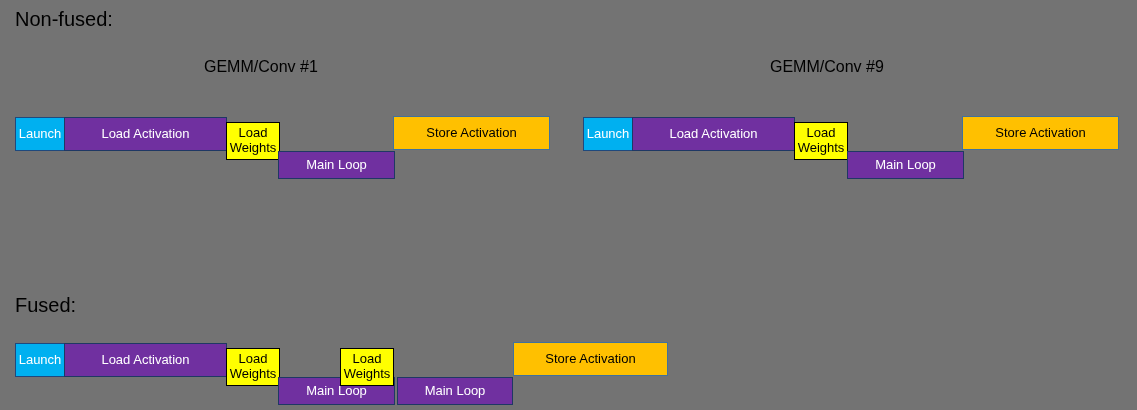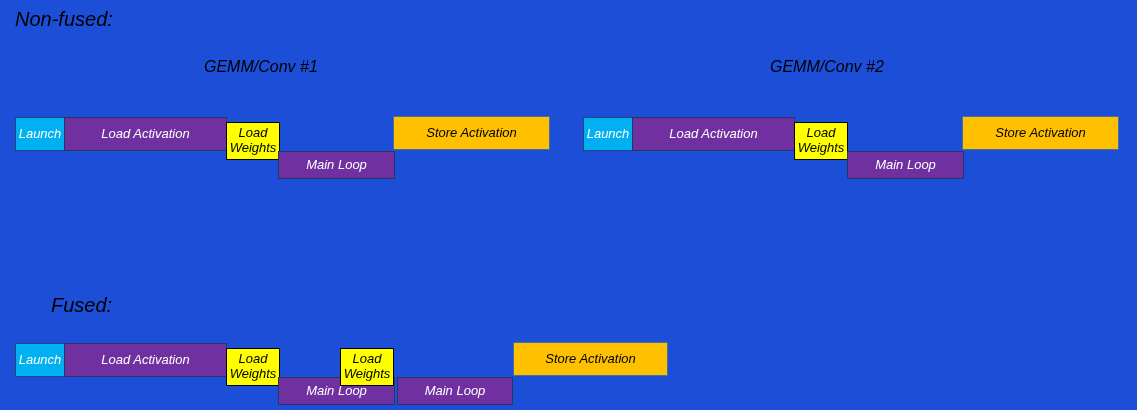--- a/index.html
+++ b/index.html
@@ -5,23 +5,22 @@
   html, body {
     margin: 0;
     padding: 0;
     background: #ffffff;
     font-family: "Liberation Sans", sans-serif;
   }
   .canvas {
     position: relative;
     width: 1137px;
     height: 410px;
-    background: #1d4ed8;
+    background: #737373;
     overflow: hidden;
-    font-style: italic;
   }
   .section-heading {
     position: absolute;
     font-size: 20px;
     color: #000000;
     white-space: nowrap;
   }
   .group-title {
     position: absolute;
     font-size: 16px;
@@ -63,39 +62,39 @@
 </style>
 </head>
 <body>
 
 <div class="canvas">
 
   <div class="section-heading" style="left:15px; top:8px;">Non-fused:</div>
 
   <div class="group-title" style="left:204px; top:58px;">GEMM/Conv #1</div>
 
-  <div class="group-title" style="left:770px; top:58px;">GEMM/Conv #2</div>
+  <div class="group-title" style="left:770px; top:58px;">GEMM/Conv #9</div>
 
   <div>
     <div class="block launch" style="left:15px; top:117px; width:50px; height:34px;">Launch</div>
     <div class="block purple" style="left:64px; top:117px; width:163px; height:34px;">Load Activation</div>
     <div class="block yellow" style="left:226px; top:114px; width:54px; height:38px;">Load Weights</div>
     <div class="block purple" style="left:278px; top:151px; width:117px; height:28px;">Main Loop</div>
     <div class="block orange" style="left:393px; top:116px; width:157px; height:34px;">Store Activation</div>
   </div>
 
   <div>
     <div class="block launch" style="left:583px; top:117px; width:50px; height:34px;">Launch</div>
     <div class="block purple" style="left:632px; top:117px; width:163px; height:34px;">Load Activation</div>
     <div class="block yellow" style="left:794px; top:114px; width:54px; height:38px;">Load Weights</div>
     <div class="block purple" style="left:847px; top:151px; width:117px; height:28px;">Main Loop</div>
     <div class="block orange" style="left:962px; top:116px; width:157px; height:34px;">Store Activation</div>
   </div>
 
-  <div class="section-heading" style="left:15px; top:294px;margin-left:36px;">Fused:</div>
+  <div class="section-heading" style="left:15px; top:294px;">Fused:</div>
 
   <div>
     <div class="block launch" style="left:15px; top:343px; width:50px; height:34px;">Launch</div>
     <div class="block purple" style="left:64px; top:343px; width:163px; height:34px;">Load Activation</div>
     <div class="block yellow" style="left:226px; top:340px; width:54px; height:38px;">Load Weights</div>
     <div class="block purple" style="left:278px; top:377px; width:117px; height:28px;">Main Loop</div>
     <div class="block yellow" style="left:340px; top:340px; width:54px; height:38px;">Load Weights</div>
     <div class="block purple" style="left:397px; top:377px; width:116px; height:28px;">Main Loop</div>
     <div class="block orange" style="left:513px; top:342px; width:155px; height:34px;">Store Activation</div>
   </div>

